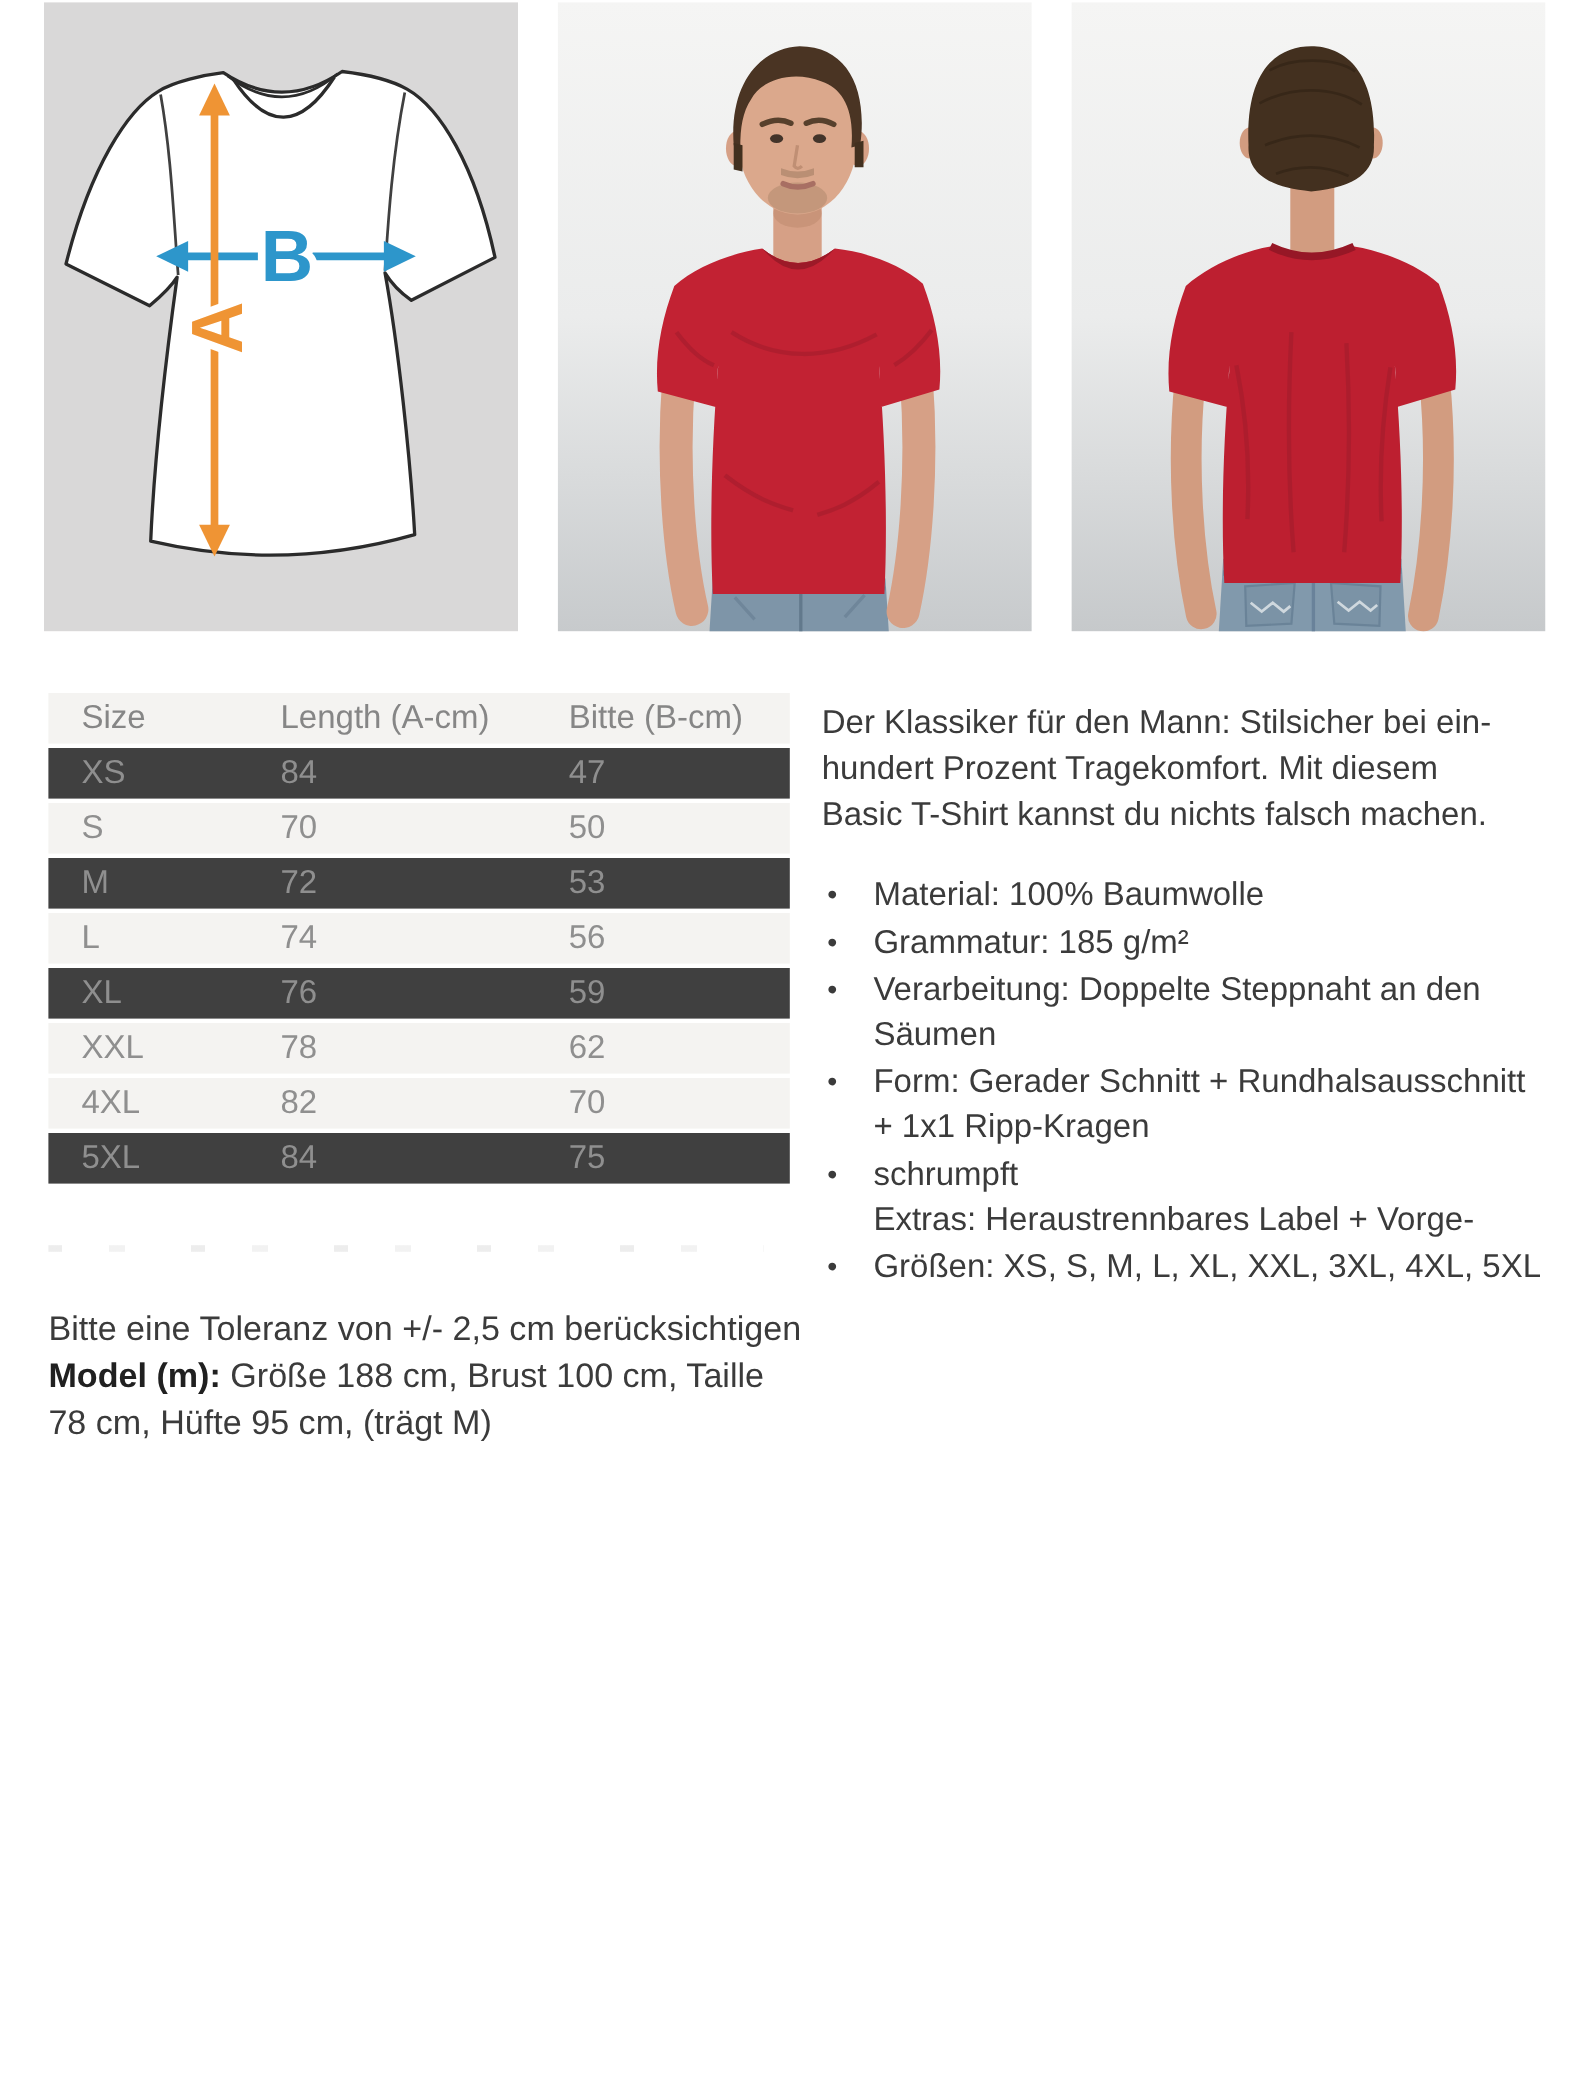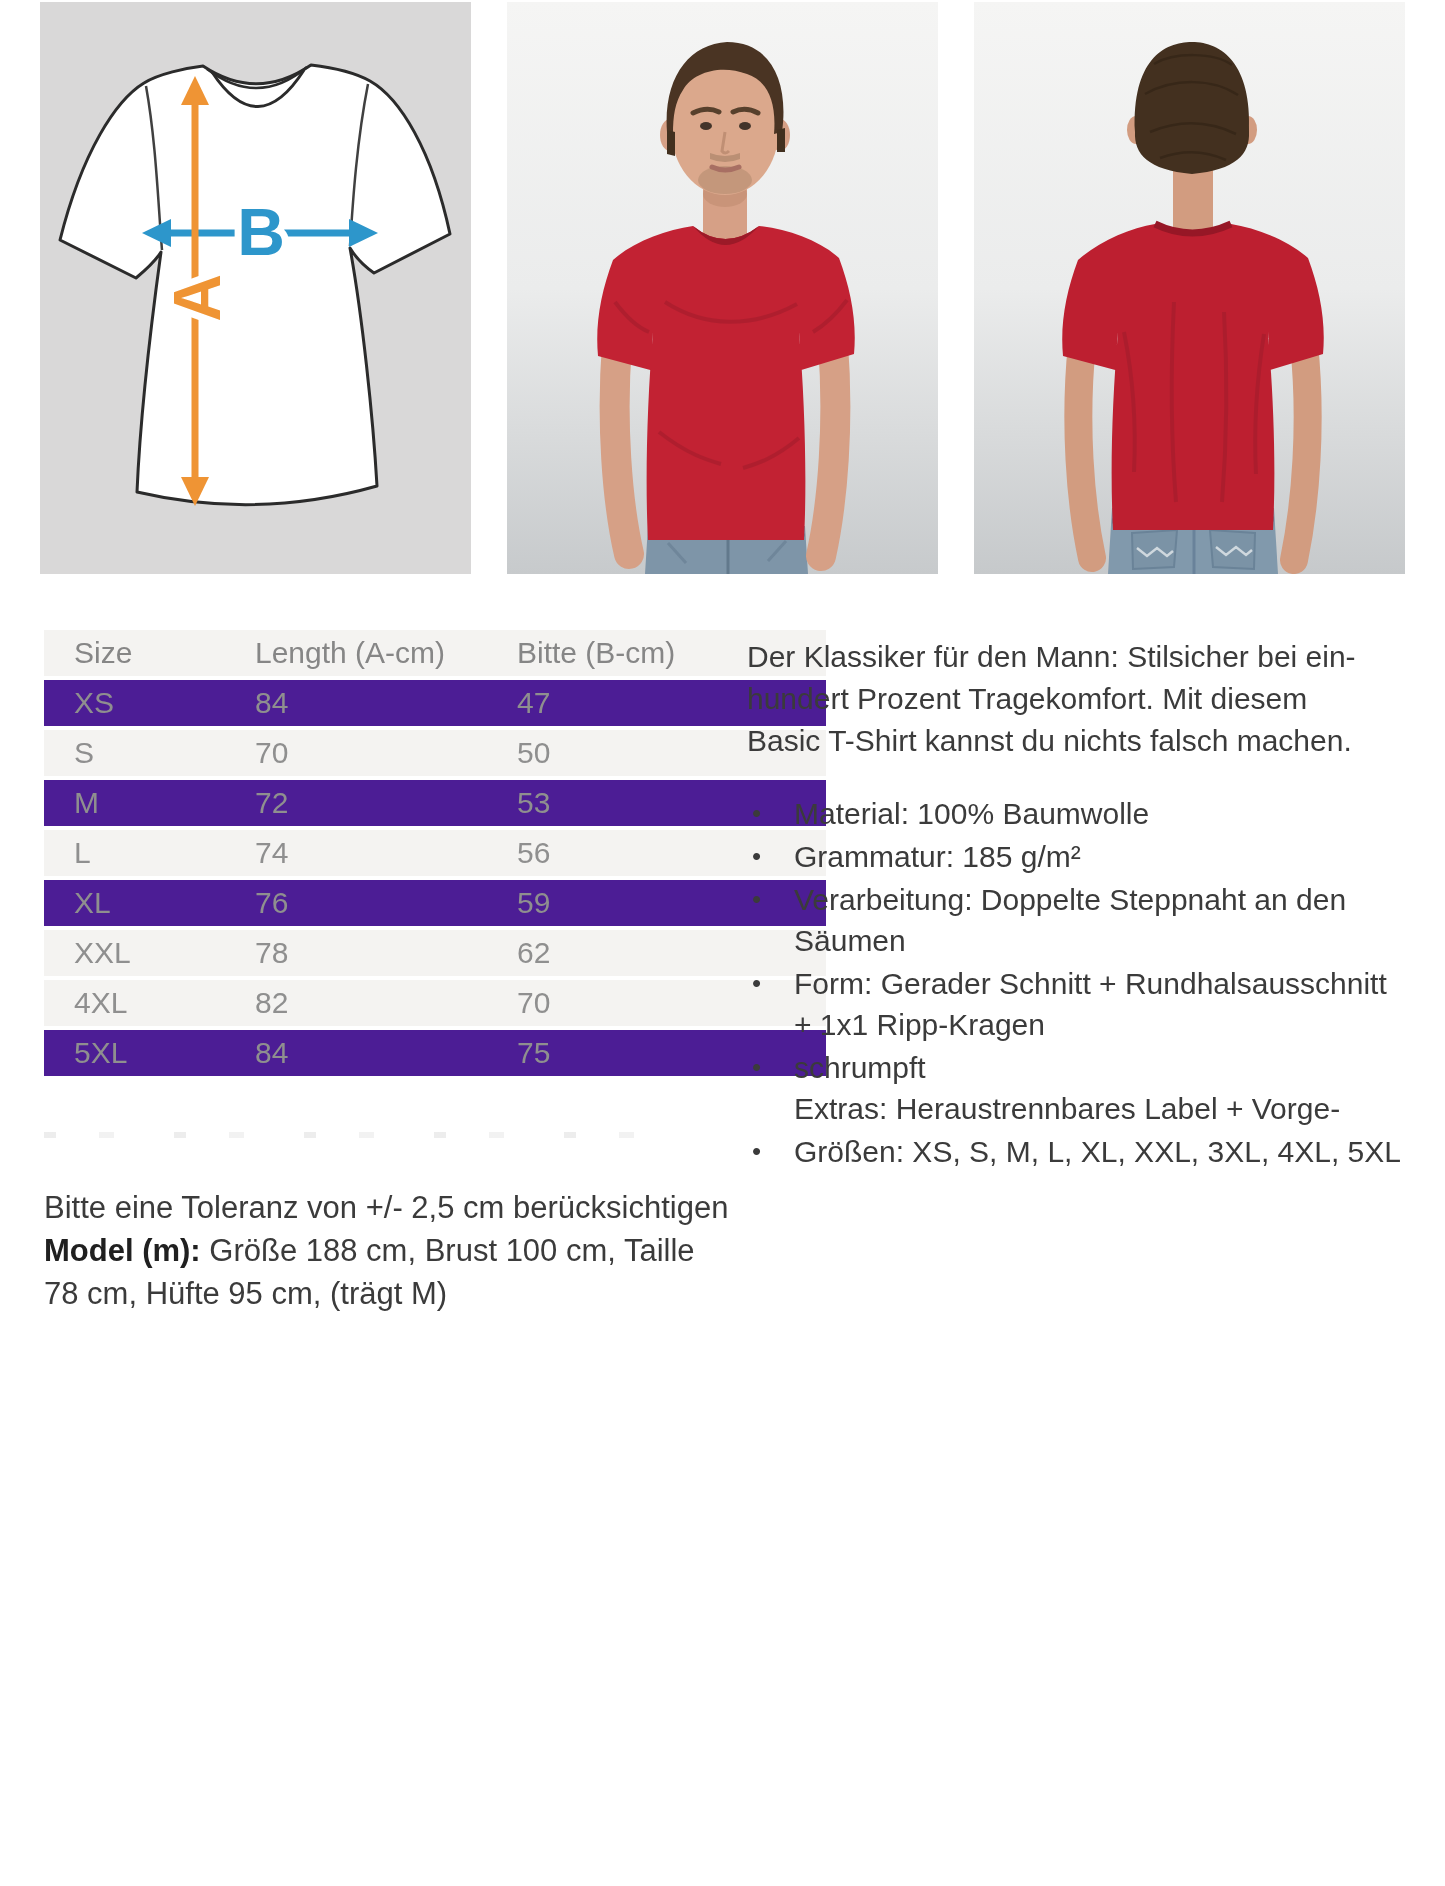--- a/index.html
+++ b/index.html
@@ -6,28 +6,28 @@
   body{
     width:1445px;height:1886px;position:relative;background:#ffffff;
     font-family:"Liberation Sans",sans-serif;overflow:hidden;
   }
   
   .photo-row{position:absolute;left:40px;top:2px;display:flex;gap:36px;}
   .photo-frame{width:431px;height:572px;}
   .photo-frame svg{display:block;width:431px;height:572px;}
 
   
-  .size-table{position:absolute;left:44px;top:630px;width:782px;}
+  .size-table{position:absolute;left:44px;top:630px;width:674px;}
   .t-row{
     display:grid;grid-template-columns:181px 262px 1fr;align-items:center;
     height:46px;margin-bottom:4px;padding-left:30px;
     font-size:30px;color:#8f8f8f;
   }
   .t-row.header{background:#f4f3f1;color:#868686;}
-  .t-row.dark{background:#4c1d95;}
+  .t-row.dark{background:#404040;}
   .t-row.light{background:#f4f3f1;}
   .clipped-row{
     position:absolute;left:44px;top:1132px;width:650px;height:6px;
     background:repeating-linear-gradient(90deg,
       rgba(140,140,140,.35) 0 12px, transparent 12px 55px,
       rgba(140,140,140,.25) 55px 70px, transparent 70px 130px);
     opacity:.45;
   }
 
   

